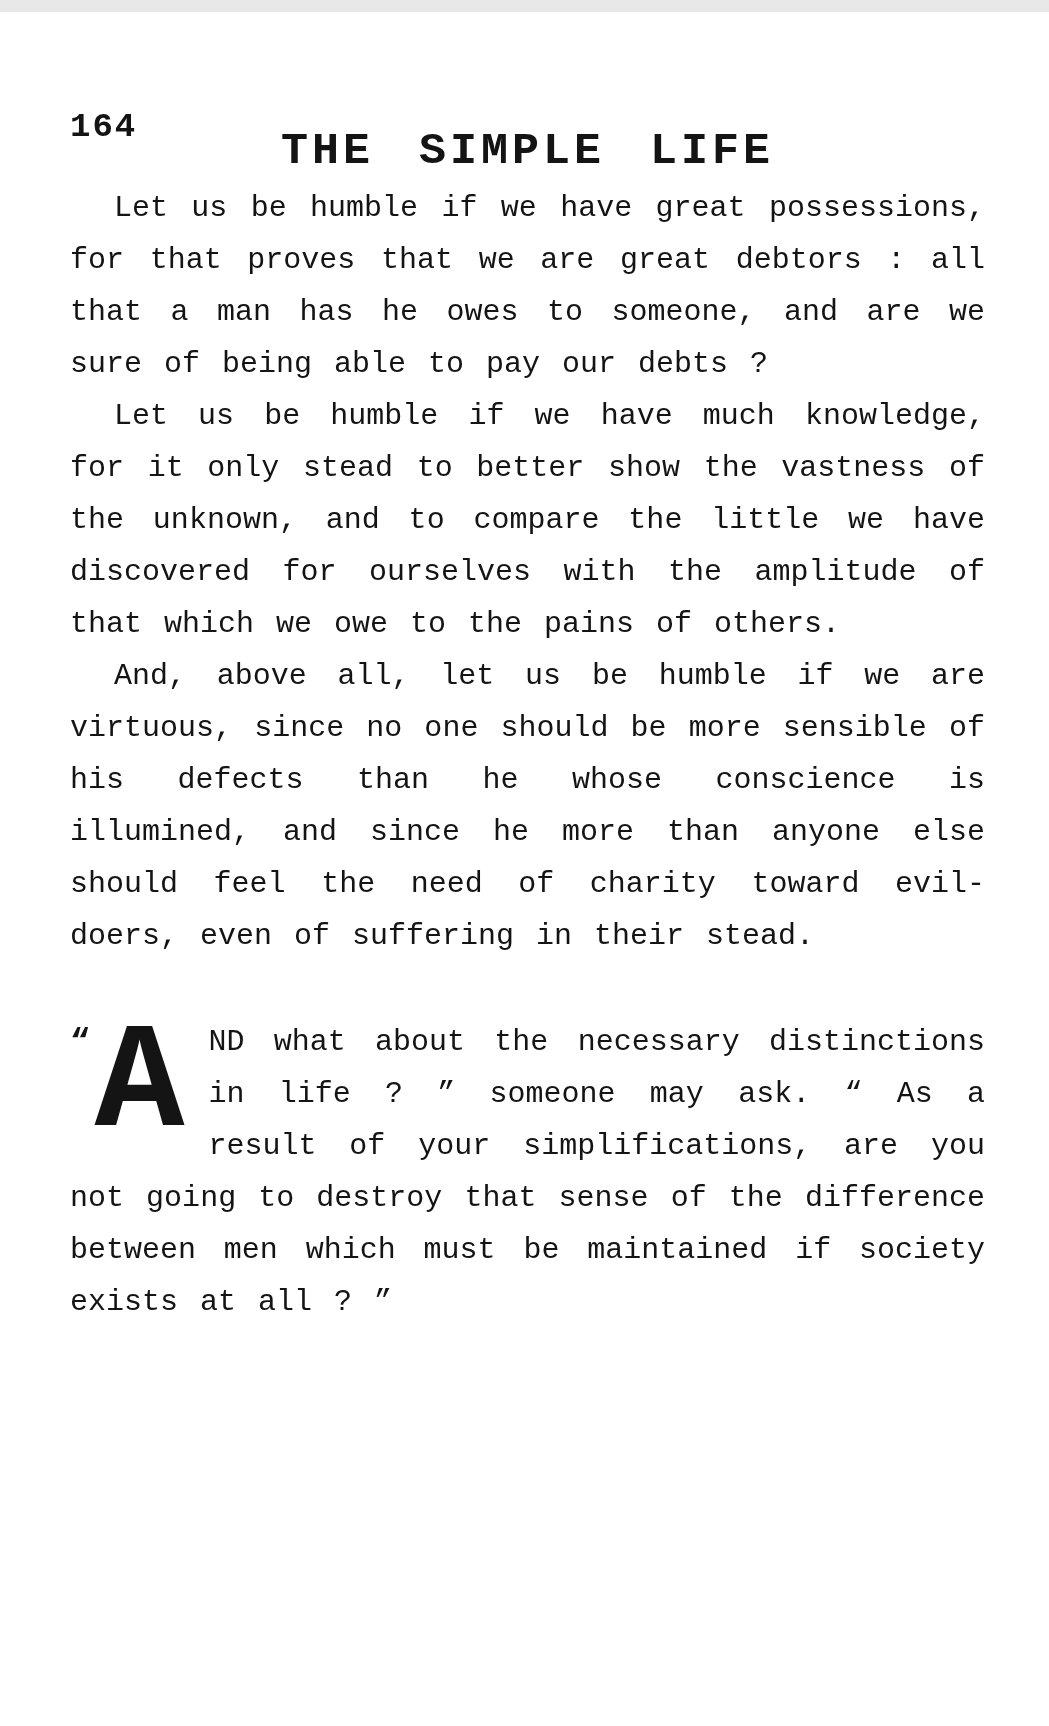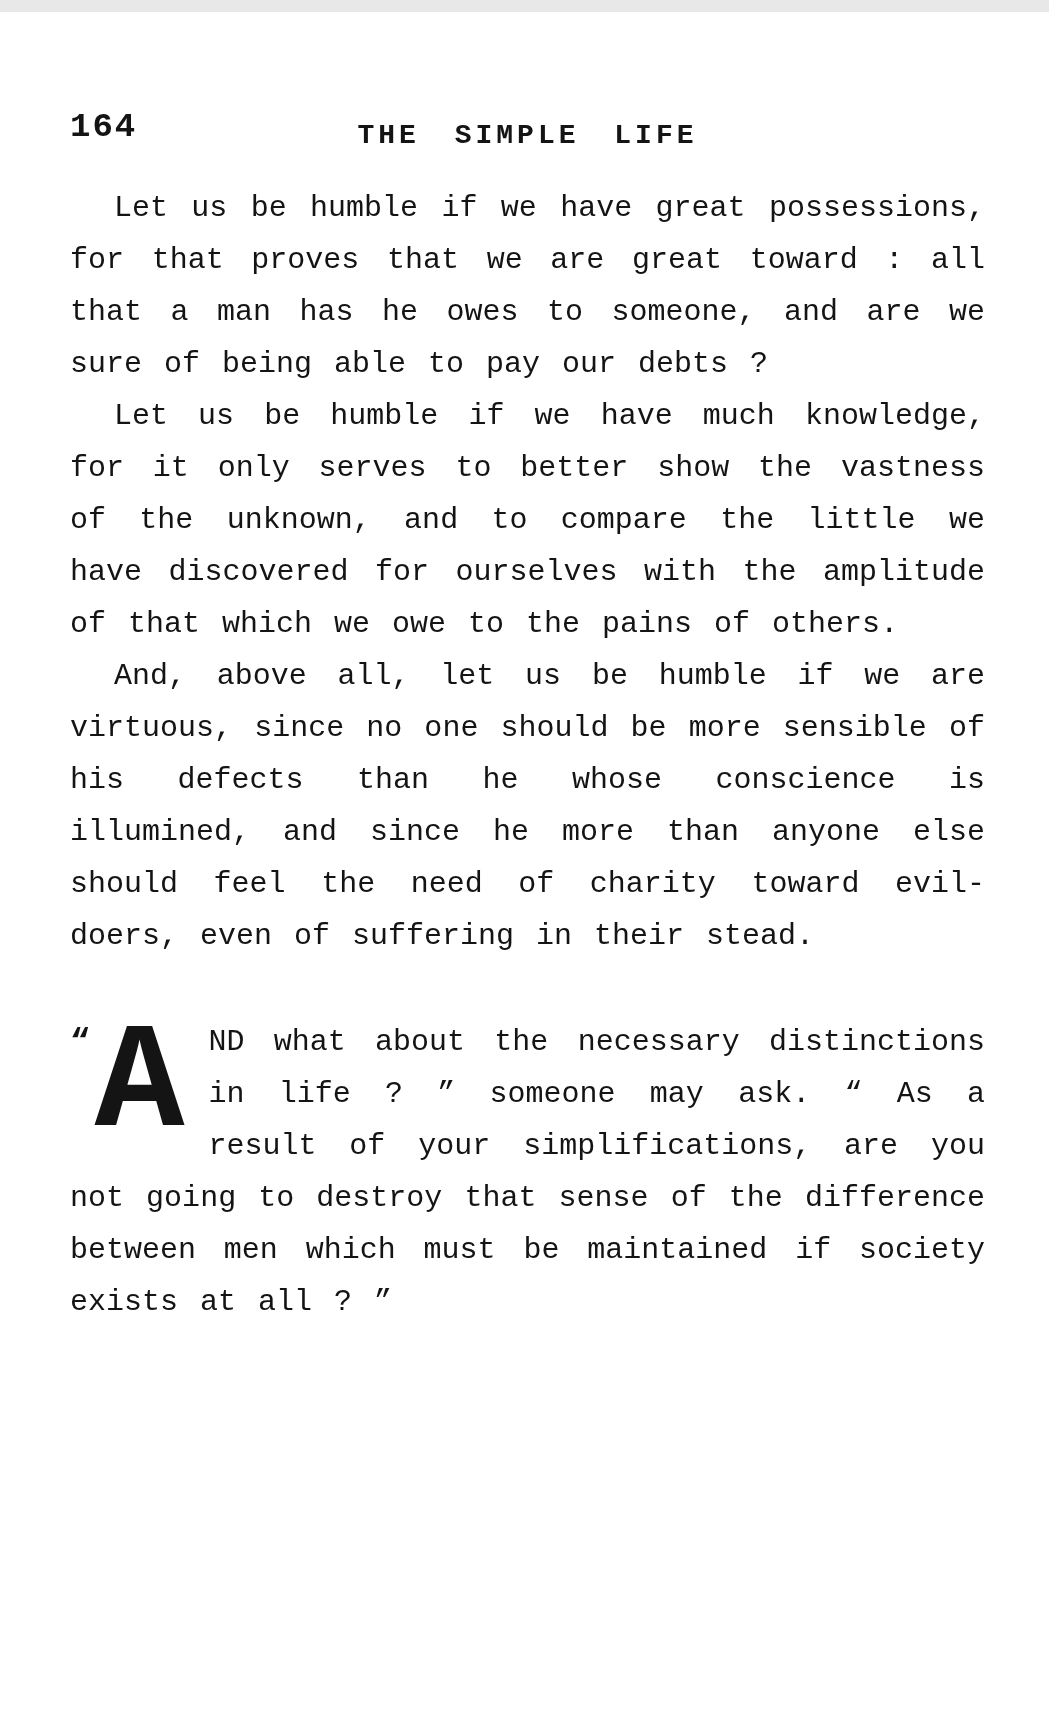--- a/index.html
+++ b/index.html
@@ -28,23 +28,23 @@
     position: absolute;
     left: 0;
     top: 0;
     font-size: 34px;
     font-weight: bold;
     letter-spacing: 2px;
   }
   .book-title {
     position: absolute;
     left: 50%;
-    top: 12px;
+    top: 18px;
     transform: translateX(-50%);
-    font-size: 28px;
+    font-size: 45px;
     font-weight: bold;
     letter-spacing: 4px;
     word-spacing: 14px;
     white-space: nowrap;
   }
   .body-text p {
     margin: 0;
     font-size: 30px;
     line-height: 52px;
     text-align: justify;
@@ -78,22 +78,22 @@
 <body>
 
 <div class="page">
 
   <div class="running-head">
     <span class="page-number">164</span>
     <span class="book-title">THE SIMPLE LIFE</span>
   </div>
 
   <div class="body-text">
-    <p>Let us be humble if we have great possessions, for that proves that we are great toward : all that a man has he owes to someone, and are we sure of being able to pay our debts ?</p>
-    <p>Let us be humble if we have much knowledge, for it only serves to better show the vastness of the unknown, and to compare the little we have discovered for ourselves with the amplitude of that which we owe to the pains of others.</p>
+    <p>Let us be humble if we have great possessions, for that proves that we are great debtors : all that a man has he owes to someone, and are we sure of being able to pay our debts ?</p>
+    <p>Let us be humble if we have much knowledge, for it only stead to better show the vastness of the unknown, and to compare the little we have discovered for ourselves with the amplitude of that which we owe to the pains of others.</p>
     <p>And, above all, let us be humble if we are virtuous, since no one should be more sensible of his defects than he whose conscience is illumined, and since he more than anyone else should feel the need of charity toward evil-doers, even of suffering in their stead.</p>
   </div>
 
   <div class="body-text section">
     <p class="dropcap-para">
       <span class="open-quote">“</span>
       <span class="dropcap">A</span><span>ND what about the necessary distinctions in life ? ” someone may ask. “ As a result of your simplifications, are you not going to destroy that sense of the difference between men which must be maintained if society exists at all ? ”</span>
     </p>
   </div>
 

